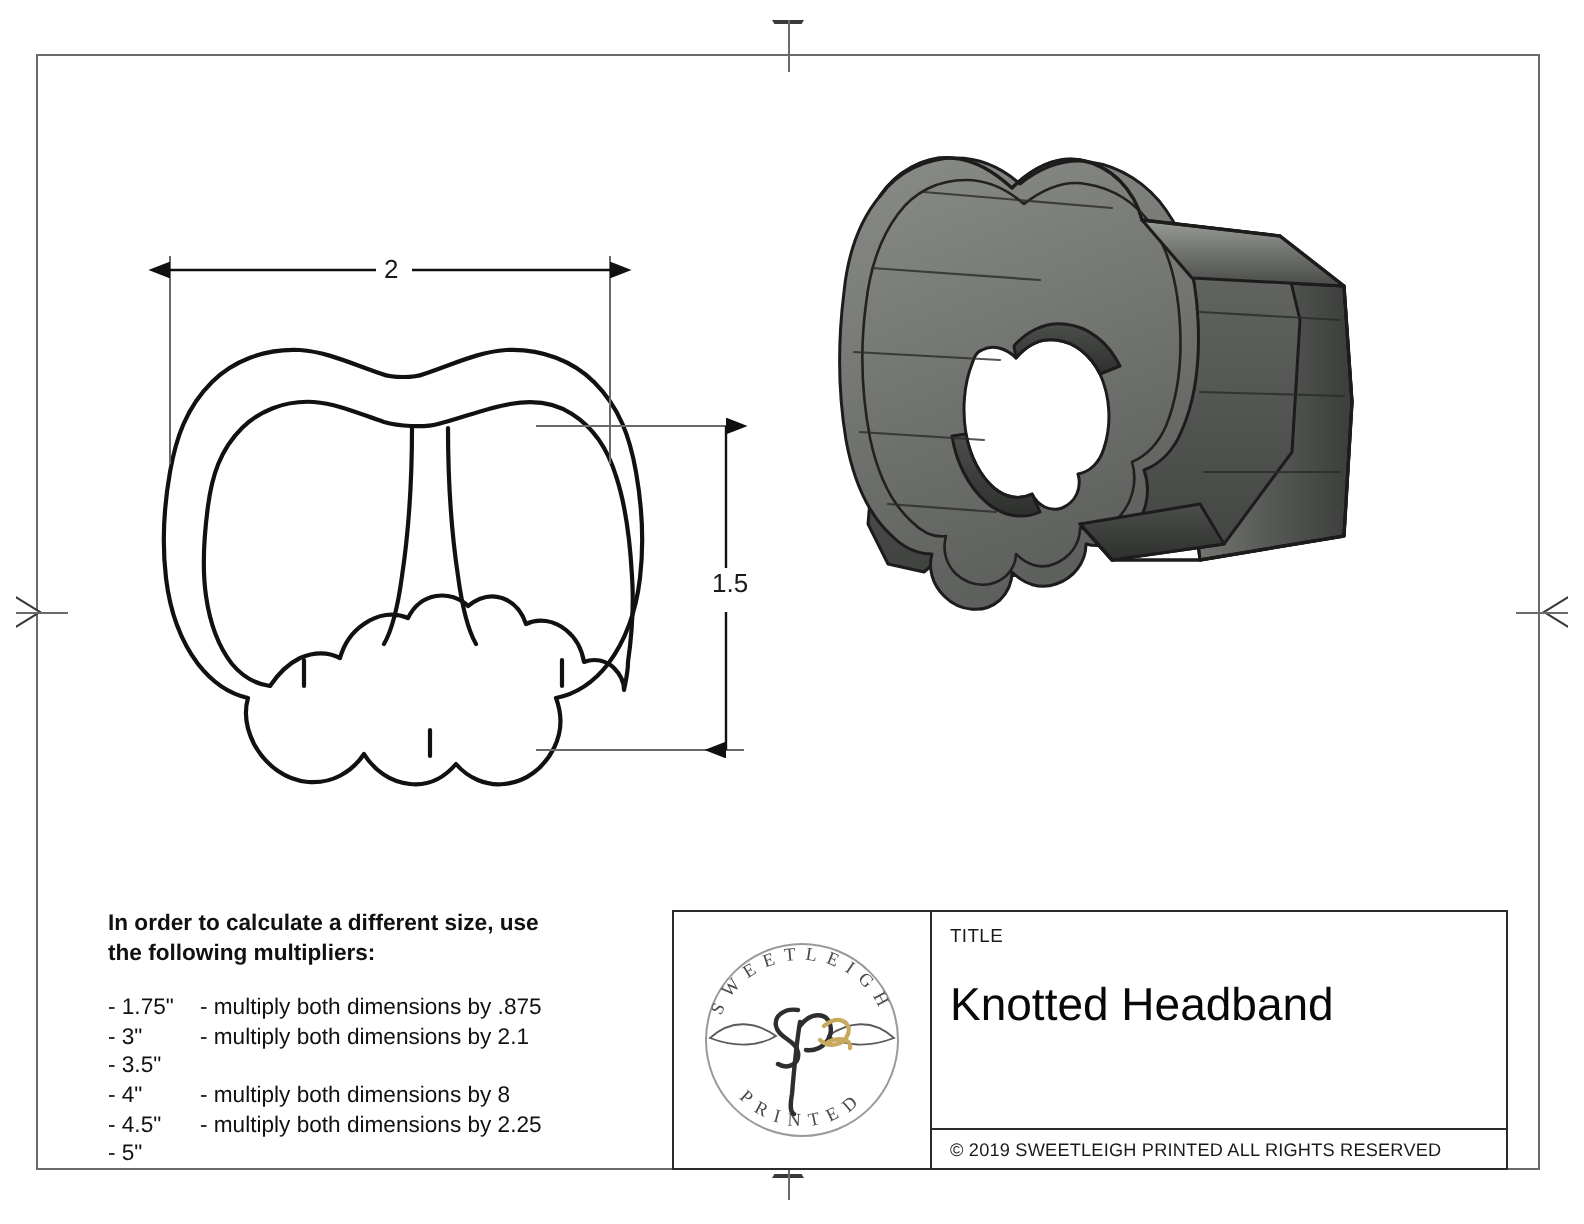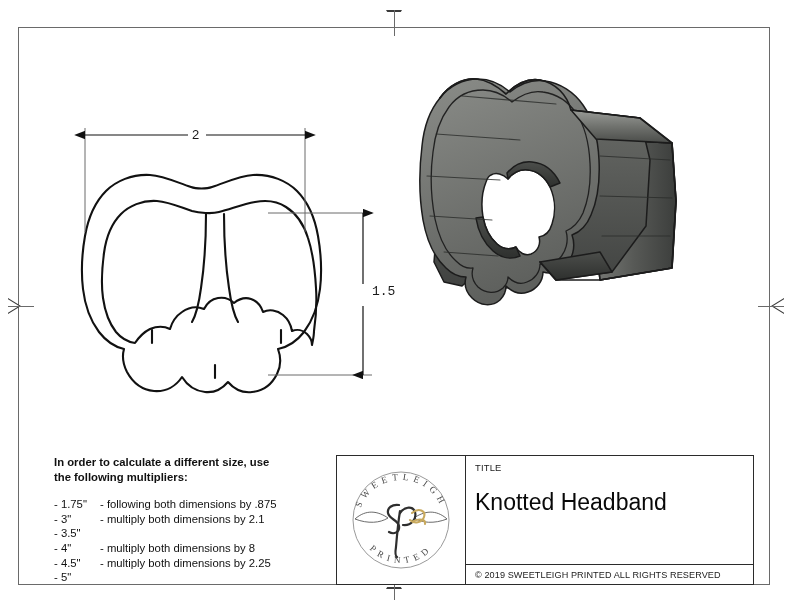--- a/index.html
+++ b/index.html
@@ -451,30 +451,30 @@
     <div class="tri tri-hollow-right" style="left:6px; top:298px;"></div>
     <div class="ctr-line" style="left:8px; top:305.5px; width:26px; height:1.4px;"></div>
   </div>
   <div>
     <div class="tri tri-left" style="left:771px; top:298px;"></div>
     <div class="tri tri-hollow-left" style="left:773px; top:298px;"></div>
     <div class="ctr-line" style="left:758px; top:305.5px; width:26px; height:1.4px;"></div>
   </div>
 
   <div class="dim-text" style="left:188px; top:128px;">2</div>
-  <div class="dim-text" style="left:368px; top:285px;font-family:Liberation Mono, monospace;">1.5</div>
+  <div class="dim-text" style="left:352px; top:285px;">1.5</div>
 
   <div class="notes">
     <div class="notes-intro">
       <div>In order to calculate a different size, use</div>
       <div>the following multipliers:</div>
     </div>
     <div class="mrow">
       <span class="msize">- 1.75"</span>
-      <span class="mtext">- following both dimensions by .875</span>
+      <span class="mtext">- multiply both dimensions by .875</span>
     </div>
     <div class="mrow">
       <span class="msize">- 3"</span>
       <span class="mtext">- multiply both dimensions by 2.1</span>
     </div>
     <div class="mrow">
       <span class="msize">- 3.5"</span>
     </div>
     <div class="mrow">
       <span class="msize">- 4"</span>

